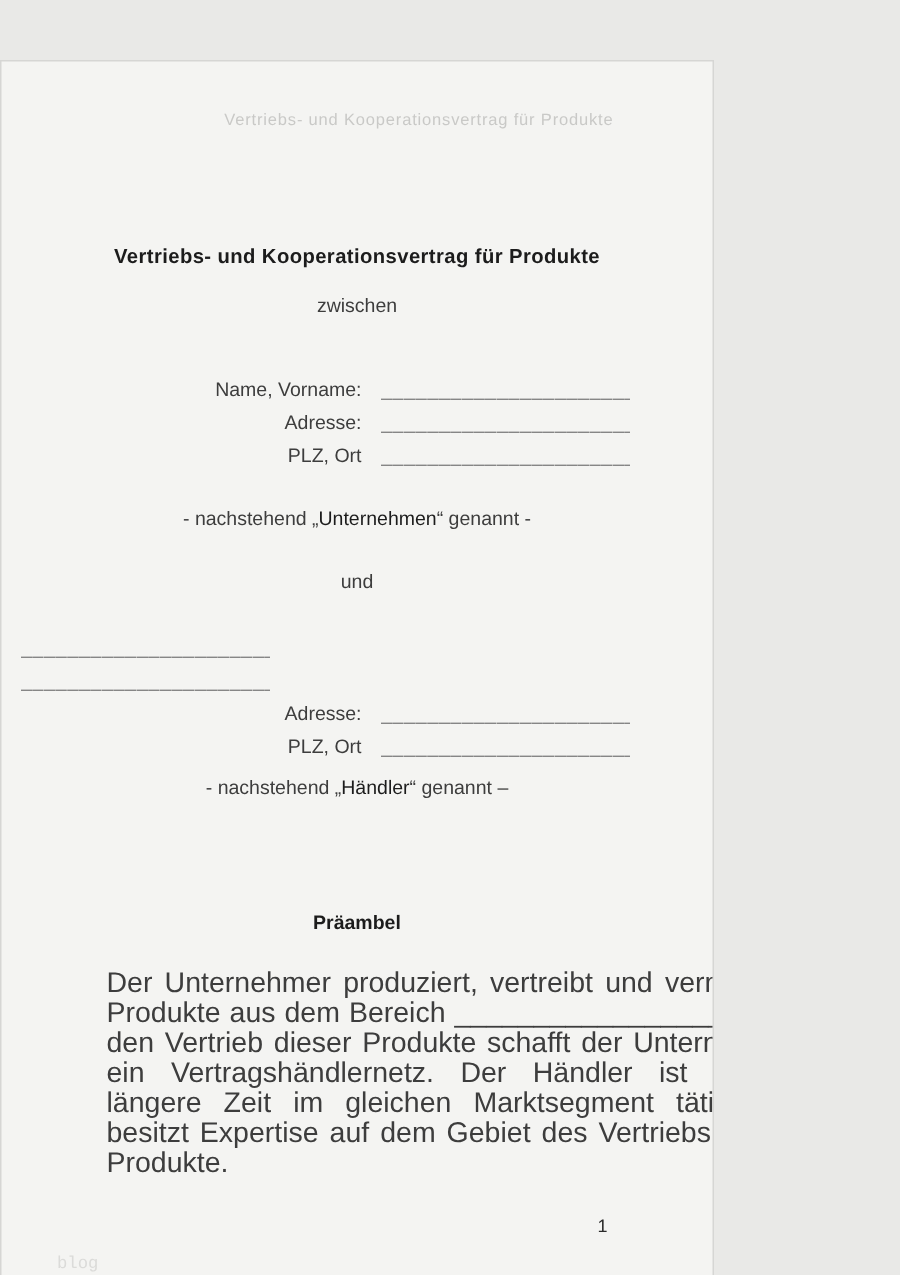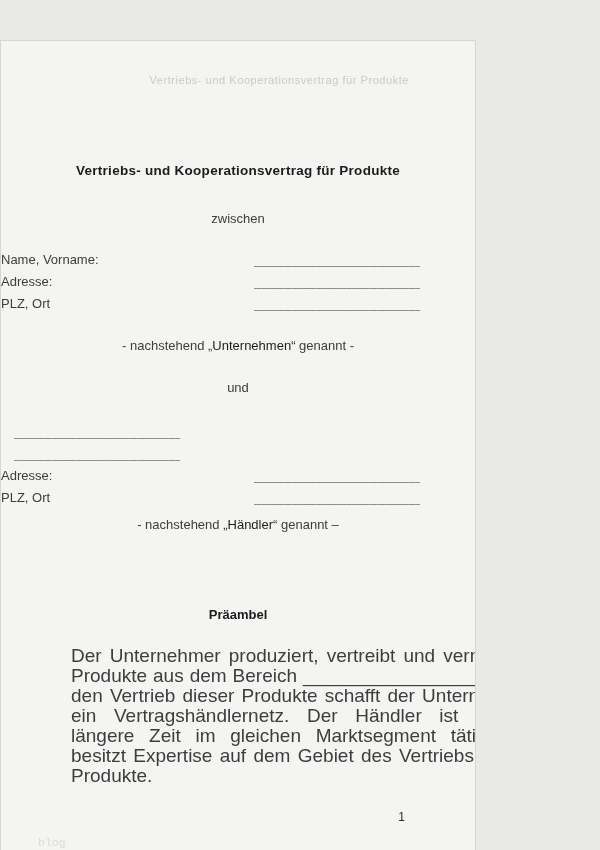--- a/index.html
+++ b/index.html
@@ -26,34 +26,34 @@
     position: absolute; top: 122px; left: 0; right: 0;
     text-align: center;
     font-size: 13.5px; font-weight: bold; letter-spacing: 0.02em;
     color: #1c1c1c;
   }
   .center-line {
     position: absolute; left: 0; right: 0;
     text-align: center;
     font-size: 13px; color: #3d3d3d;
   }
-  .pos-zwischen { top: 170px; text-align: center; }
+  .pos-zwischen { top: 155px; text-align: center; }
   .pos-desig1   { top: 297px; }
   .pos-und      { top: 339px; }
   .pos-desig2   { top: 476px; }
   .pos-praeambel{ top: 566px; font-weight: bold; color: #1c1c1c; }
   .desig-name { font-weight: normal; color: #1c1c1c; }
   .form-block { position: absolute; left: 0; right: 0; }
   .pos-form1 { top: 204px; }
   .pos-form2 { top: 376px; }
   .form-row {
     display: flex; align-items: flex-end;
     height: 22px; font-size: 13px;
   }
-  .form-label { width: 240px; text-align: left; color: #3d3d3d; }
+  .form-label { width: 240px; text-align: right; color: #3d3d3d; }
   .form-line {
     width: 166px; margin-left: 13px;
     overflow: hidden; white-space: nowrap;
     color: #787878; letter-spacing: 0.5px;
   }
   .para {
     position: absolute; left: 70px; width: 462px;
     font-size: 19px; line-height: 20px;
     text-align: justify; color: #3d3d3d;
   }

